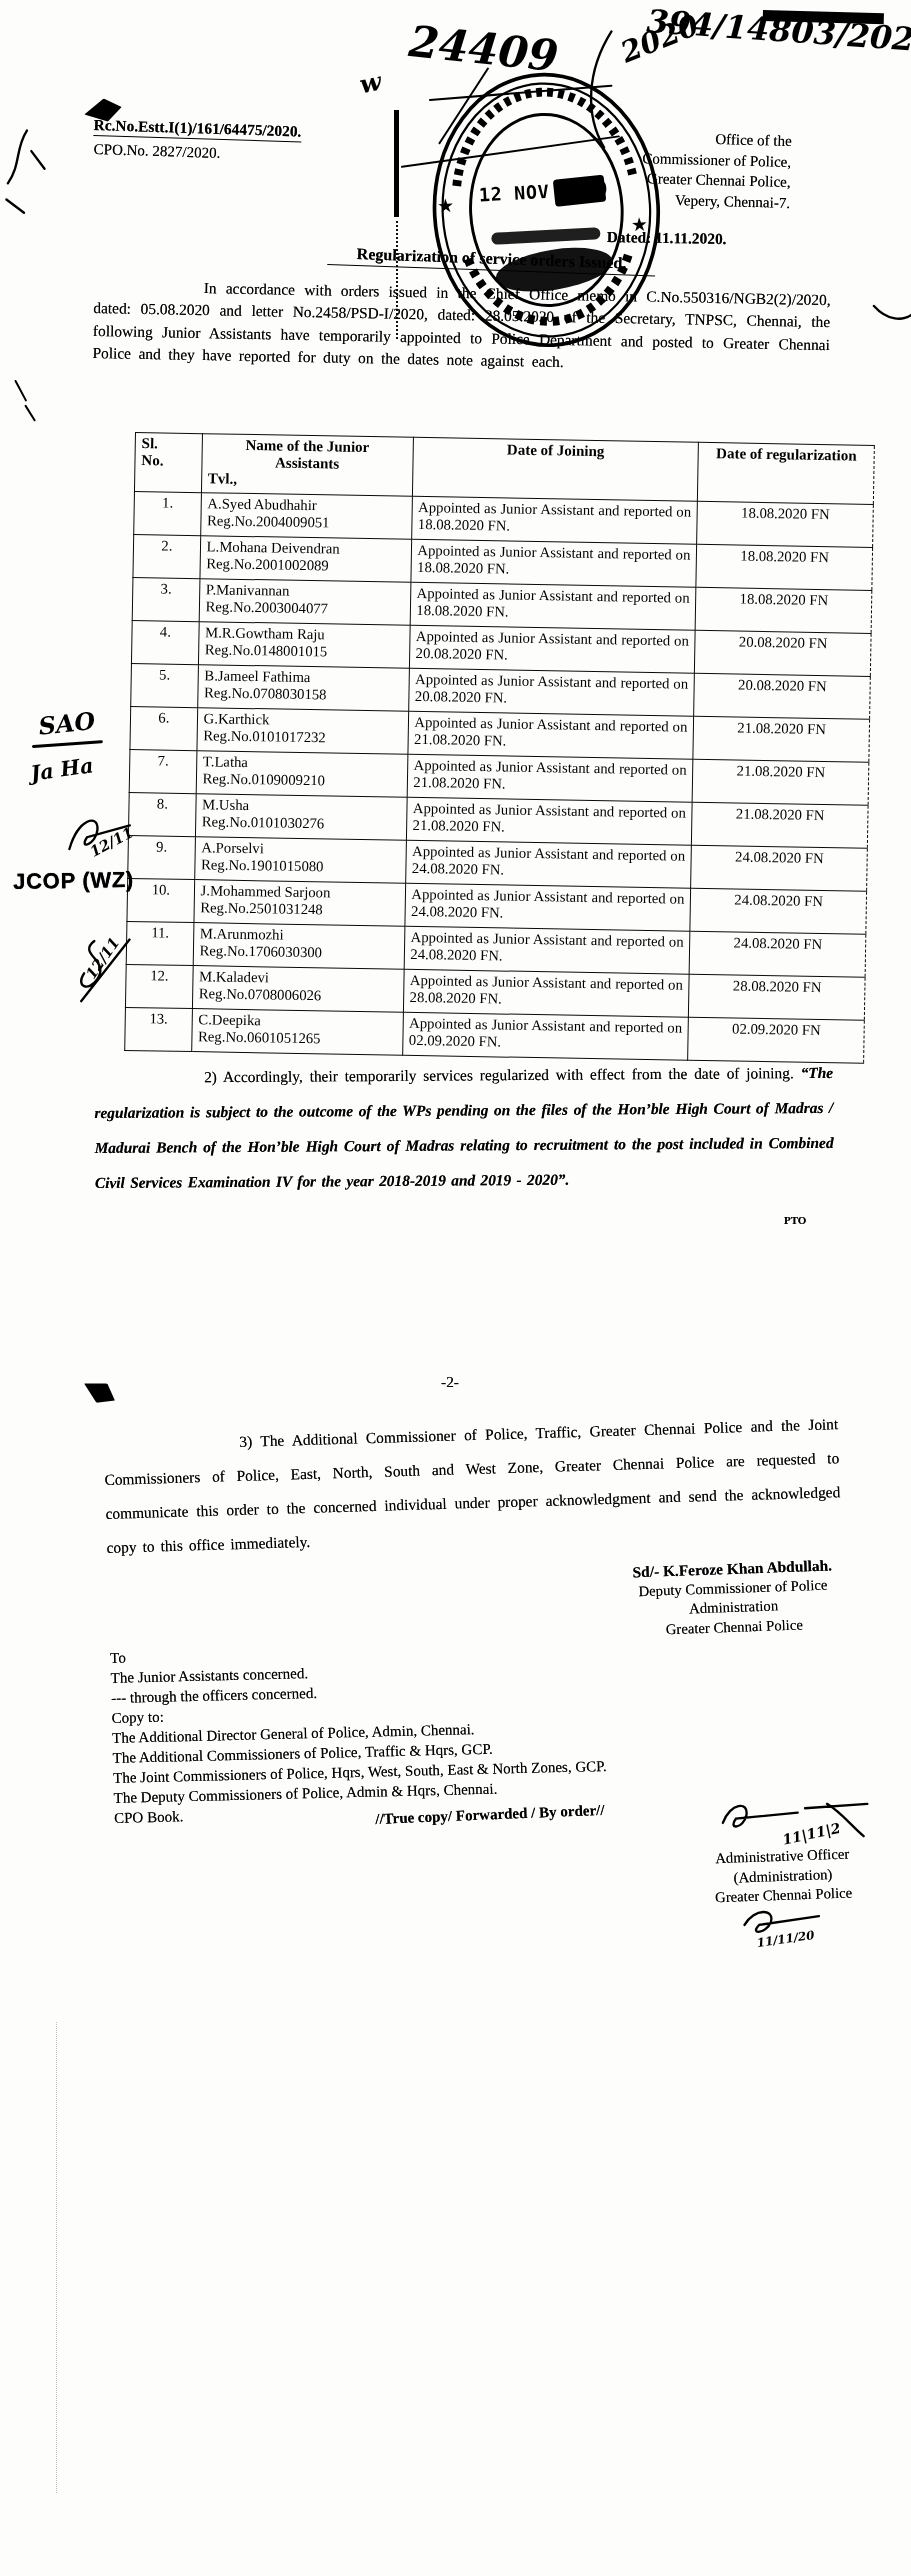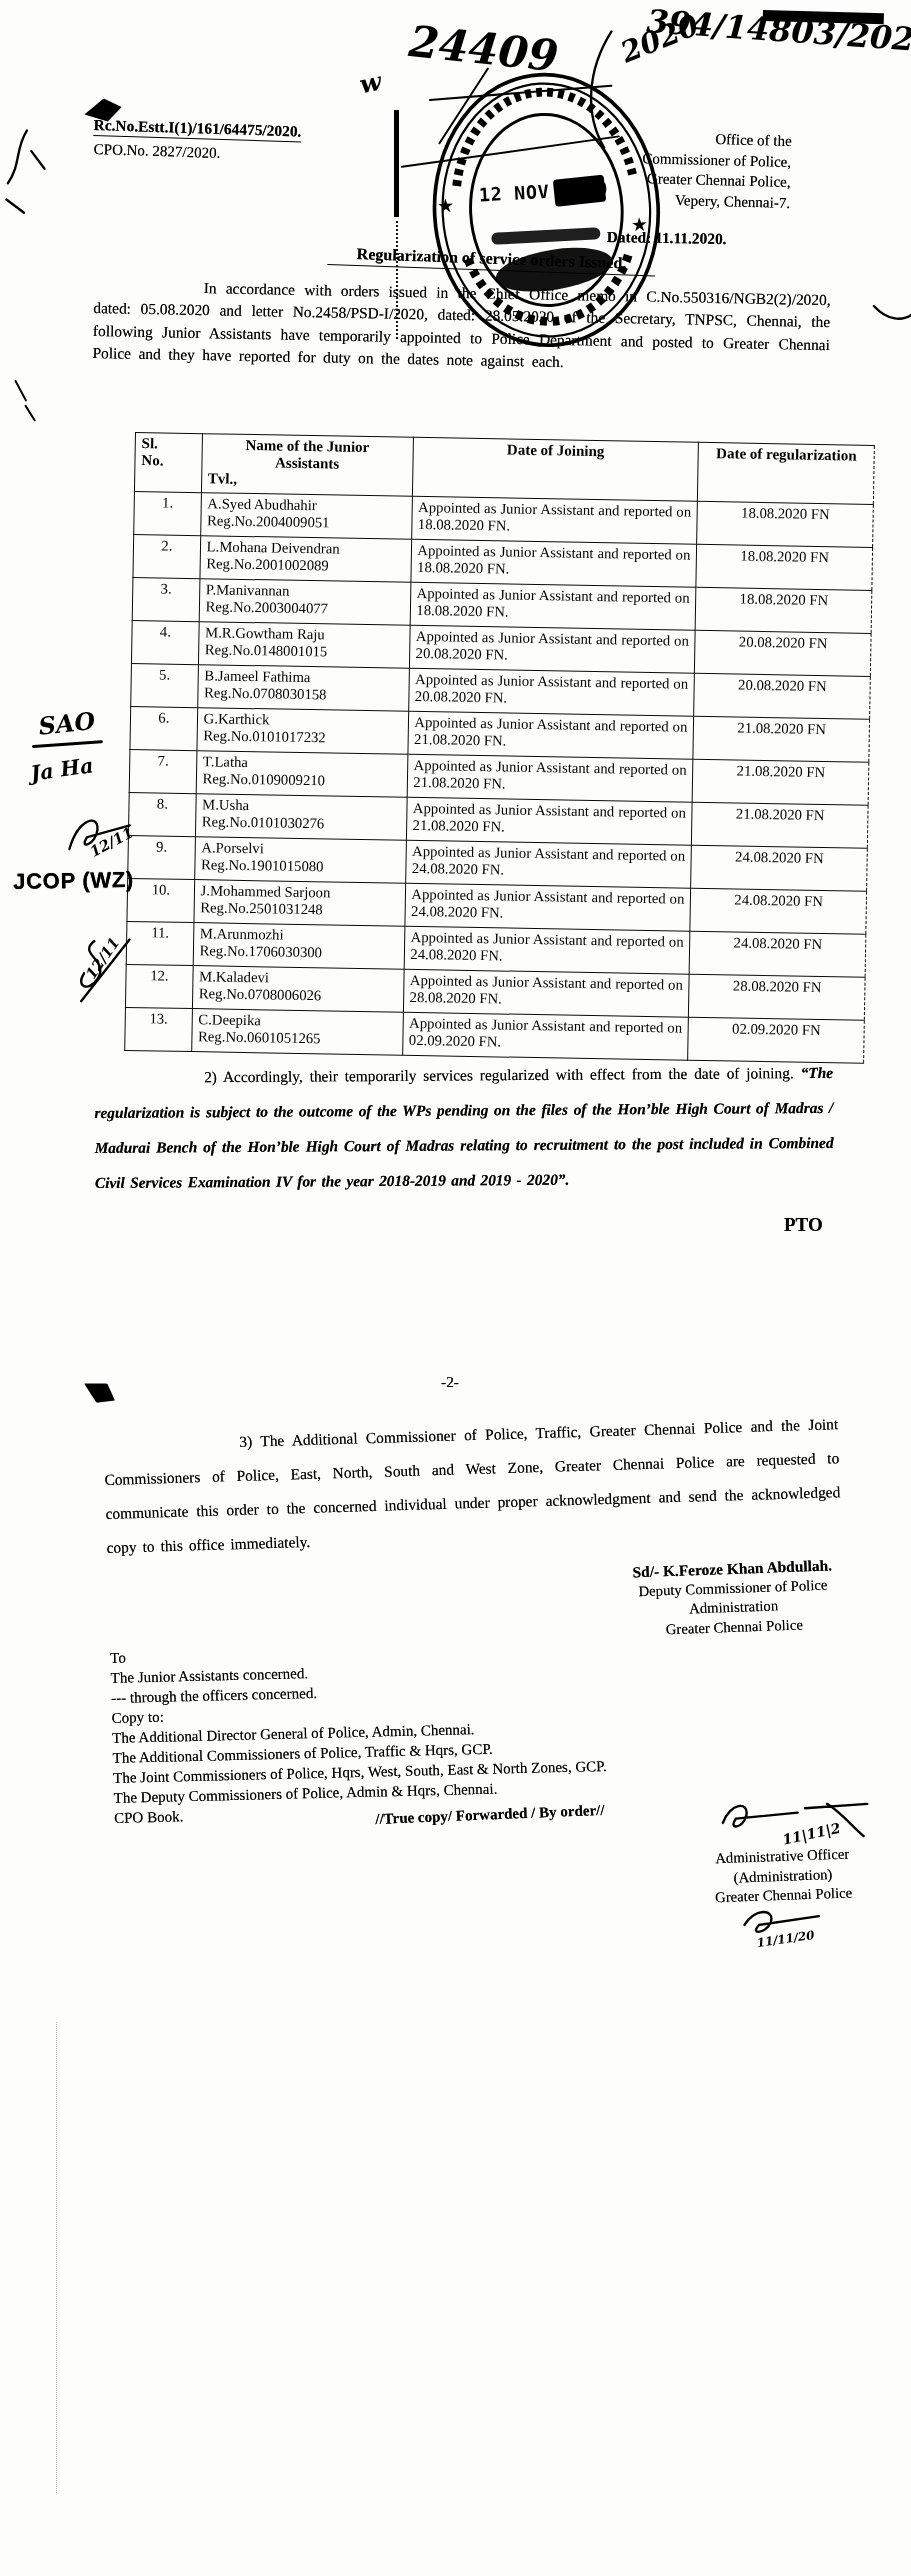--- a/index.html
+++ b/index.html
@@ -19,21 +19,21 @@
   .cpono{font-size:15px;}
   .office{width:193px;text-align:right;font-size:15px;line-height:20.6px;}
   .dated{font-size:15.4px;font-weight:600;}
   .subject{width:328px;text-align:center;font-size:16px;font-weight:bold;border-bottom:1.8px solid #000;padding-bottom:1.5px;}
 
   .para{font-size:15.4px;text-align:justify;}
   #para1{width:737px;line-height:22.4px;text-indent:110px;word-spacing:3.7px;}
   #para2{width:739px;line-height:35px;text-indent:110px;word-spacing:1.5px;}
   #para2 .quote{font-weight:bold;font-style:italic;}
   #para3{width:735px;line-height:34px;text-indent:136px;word-spacing:2.2px;}
-  .pto{font-size:19px;font-weight:bold;}
+  .pto{font-size:11px;font-weight:bold;}
 
   
   table.reg{border-collapse:collapse;width:687px;table-layout:fixed;}
   table.reg td{border:1.5px solid #0a0a0a;vertical-align:top;font-size:14.7px;padding:2.2px 5.9px;overflow:hidden;}
   table.reg .c-sl{width:54px;text-align:center;}
   table.reg .c-name{width:198px;}
   table.reg .c-join{width:273px;text-align:justify;}
   table.reg .c-reg{width:163px;text-align:center;border-right-style:dashed;}
   table.reg tr{height:43px;}
   table.reg tr.hd{height:59px;}

